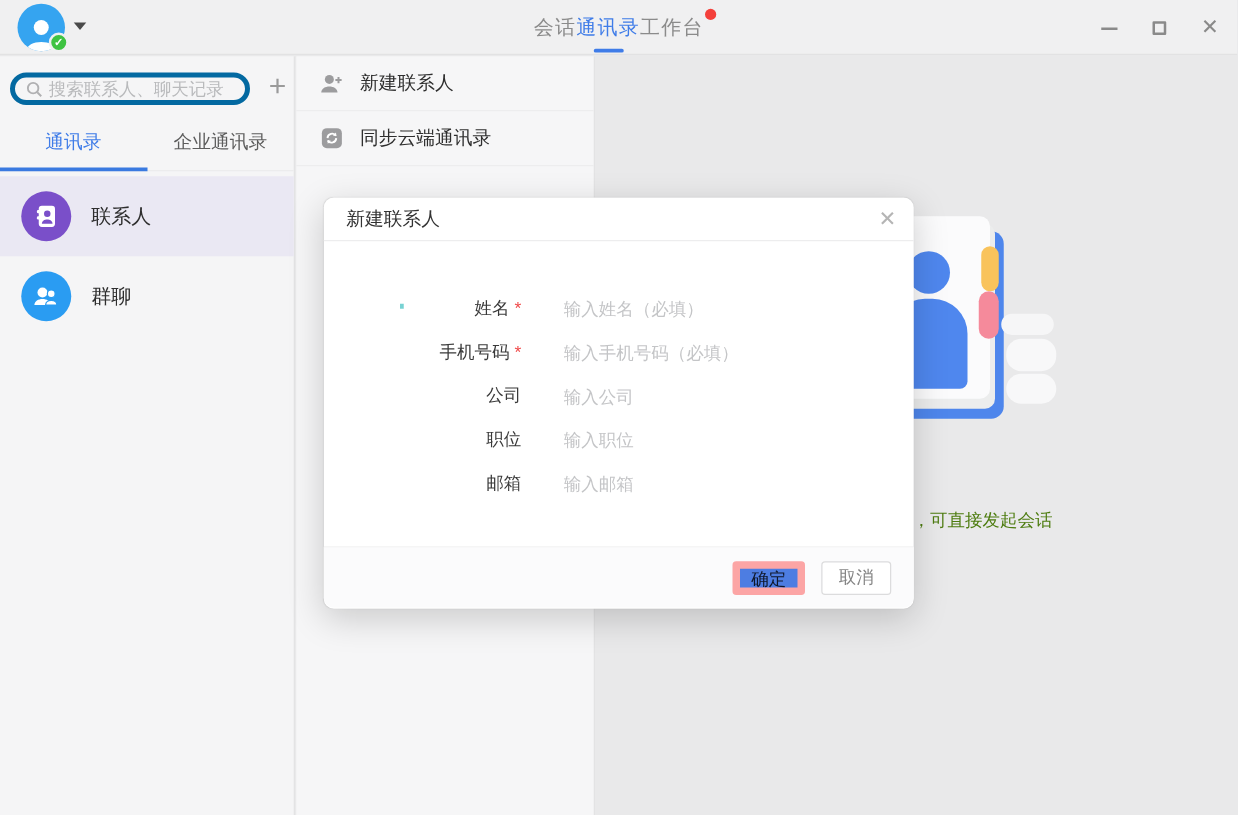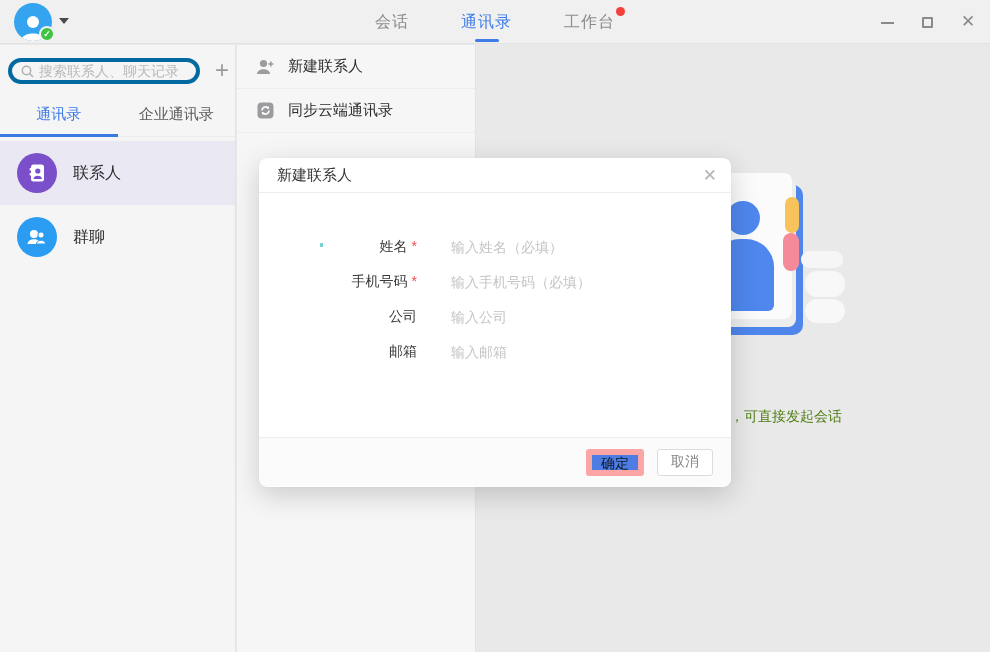--- a/index.html
+++ b/index.html
@@ -26,21 +26,21 @@
     background:#3ec342; border:2px solid #f0f0f1;
     color:#fff; font-size:9px; line-height:12px; text-align:center; font-weight:bold;
   }
   .caret-down {
     position:absolute; left:59px; top:18px; width:0; height:0;
     border-left:5px solid transparent; border-right:5px solid transparent; border-top:6px solid #4a4a4a;
     cursor:pointer;
   }
   .top-tabs {
     position:absolute; left:0; top:0; width:100%; height:44px;
-    display:flex; align-items:center; justify-content:center; gap:52px;
+    display:flex; align-items:center; justify-content:center; 
   }
   .top-tab { position:relative; font-size:16px; color:#8b8b8b; cursor:pointer; letter-spacing:1px; }
   .top-tab.active { color:#3f7ce8; }
   .top-tab.active::after {
     content:""; position:absolute; left:50%; transform:translateX(-50%); bottom:-9px;
     width:24px; height:3px; border-radius:2px; background:#3f7ce8;
   }
   .red-dot { position:absolute; top:-5px; right:-10px; width:9px; height:9px; border-radius:50%; background:#f4403b; }
   .win-controls { position:absolute; right:14px; top:0; height:44px; display:flex; align-items:center; gap:24px; }
   .win-btn { width:16px; height:16px; position:relative; cursor:pointer; }
@@ -278,20 +278,24 @@
       <div class="form-row">
         <span class="form-label-cell"><span>手机号码</span><span class="req-mark">*</span></span>
         <input class="form-input" placeholder="输入手机号码（必填）" style="">
       </div>
 
       <div class="form-row">
         <span class="form-label-cell"><span>公司</span></span>
         <input class="form-input" placeholder="输入公司" style="">
       </div>
 
+      <div class="form-row">
+        <span class="form-label-cell"><span>职位</span></span>
+        <input class="form-input" placeholder="输入职位" style="">
+      </div>
 
       <div class="form-row">
         <span class="form-label-cell"><span>邮箱</span></span>
         <input class="form-input" placeholder="输入邮箱" style="">
       </div>
     </div>
     <div class="modal-footer">
       <button class="btn btn-primary">确定</button>
       <button class="btn btn-plain">取消</button>
     </div>

